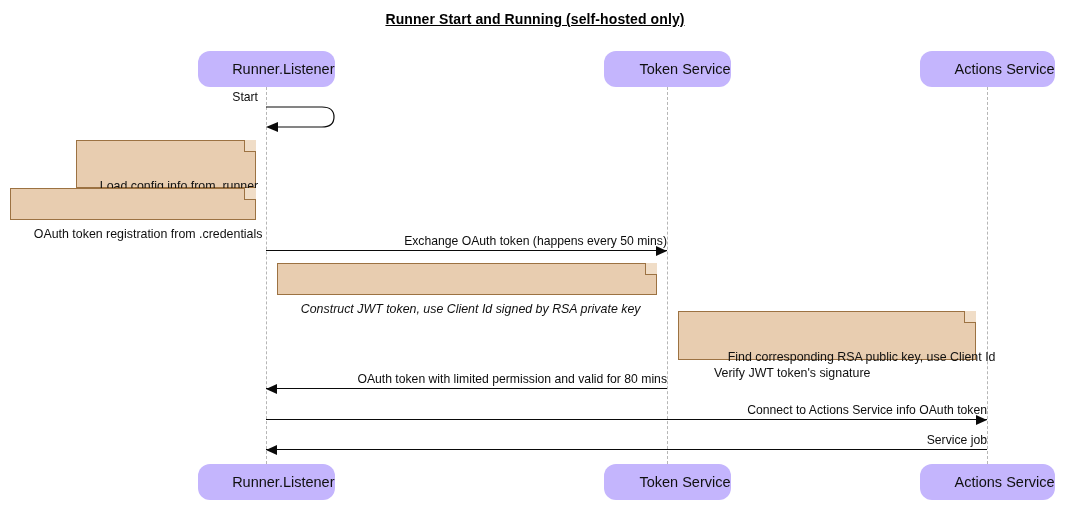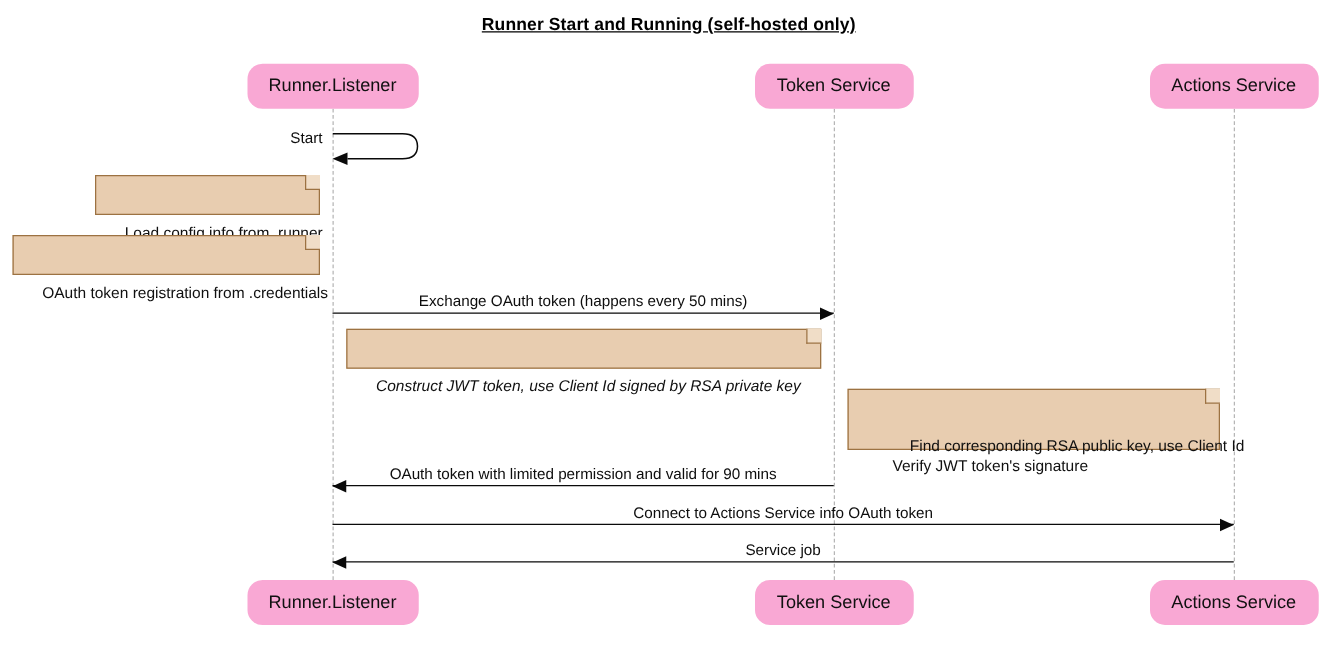--- a/index.html
+++ b/index.html
@@ -41,25 +41,25 @@
   .lifeline {
     position: absolute;
     width: 0;
     border-left: 1px dashed #b6b6b6;
   }
 
   
   .participant {
     position: absolute;
     height: 36px;
-    background: #f9a8d4;
+    background: #c4b5fd;
     border-radius: 12px;
     display: flex;
     align-items: center;
-    justify-content: center;
+    justify-content: flex-end;
     font-size: 14.5px;
     color: #101010;
     box-sizing: border-box;
     white-space: nowrap;
   }
 
   
   .note {
     position: absolute;
     background: #e8cdb0;
@@ -86,21 +86,21 @@
   .msg-line {
     position: absolute;
     height: 0;
     border-top: 1.2px solid #0a0a0a;
   }
   .msg-label {
     position: absolute;
     font-size: 12.2px;
     color: #0d0d0d;
     white-space: nowrap;
-    text-align: center;
+    text-align: right;
   }
   .arrowhead {
     position: absolute;
     width: 0;
     height: 0;
   }
   .arrowhead.right {
     border-top: 5px solid transparent;
     border-bottom: 5px solid transparent;
     border-left: 11px solid #0a0a0a;
@@ -141,29 +141,29 @@
   <div class="participant" style="left:197.5px; top:464px; width:137px;">
     <span>Runner.Listener</span>
   </div>
   <div class="participant" style="left:603.5px; top:464px; width:127px;">
     <span>Token Service</span>
   </div>
   <div class="participant" style="left:919.5px; top:464px; width:135px;">
     <span>Actions Service</span>
   </div>
 
-  <div class="msg-label" style="left:196px; top:103px; width:62px; text-align:right;">Start</div>
+  <div class="msg-label" style="left:196px; top:90px; width:62px; ">Start</div>
   <div class="self-loop" style="left:266px; top:103px;">
     <svg width="80" height="32" viewBox="0 0 80 32">
       <path d="M 0 4 L 56 4 Q 68 4 68 14 Q 68 24 56 24 L 12 24" fill="none" stroke="#0a0a0a" stroke-width="1.2"></path>
       <polygon points="12,19 12,29 0,24" fill="#0a0a0a"></polygon>
     </svg>
   </div>
 
-  <div class="note" style="left:76px; top:140px; width:180px; height:32px;">
+  <div class="note" style="left:76px; top:140px; width:180px; height:48px;">
     <span class="note-fold"></span>
     <span>Load config info from .runner</span>
   </div>
 
   <div class="note" style="left:10px; top:188px; width:246px; height:32px;">
     <span class="note-fold"></span>
     <span>OAuth token registration from .credentials</span>
   </div>
 
   <div class="msg-label" style="left:266px; top:234px; width:401px;">Exchange OAuth token (happens every 50 mins)</div>
@@ -174,21 +174,21 @@
     <span class="note-fold"></span>
     <span>Construct JWT token, use Client Id signed by RSA private key</span>
   </div>
 
   <div class="note" style="left:678px; top:311px; width:298px; height:49px;padding-left:35px;">
     <span class="note-fold"></span>
     <span>Find corresponding RSA public key, use Client Id
 Verify JWT token's signature</span>
   </div>
 
-  <div class="msg-label" style="left:266px; top:372px; width:401px;">OAuth token with limited permission and valid for 90 mins</div>
+  <div class="msg-label" style="left:266px; top:372px; width:401px;">OAuth token with limited permission and valid for 80 mins</div>
   <div class="msg-line" style="left:266px; top:388px; width:401px;"></div>
   <div class="arrowhead left" style="left:266px; top:383.5px;"></div>
 
   <div class="msg-label" style="left:266px; top:403px; width:721px;">Connect to Actions Service info OAuth token</div>
   <div class="msg-line" style="left:266px; top:419px; width:721px;"></div>
   <div class="arrowhead right" style="left:976px; top:414.5px;"></div>
 
   <div class="msg-label" style="left:266px; top:433px; width:721px;">Service job</div>
   <div class="msg-line" style="left:266px; top:449px; width:721px;"></div>
   <div class="arrowhead left" style="left:266px; top:444.5px;"></div>

